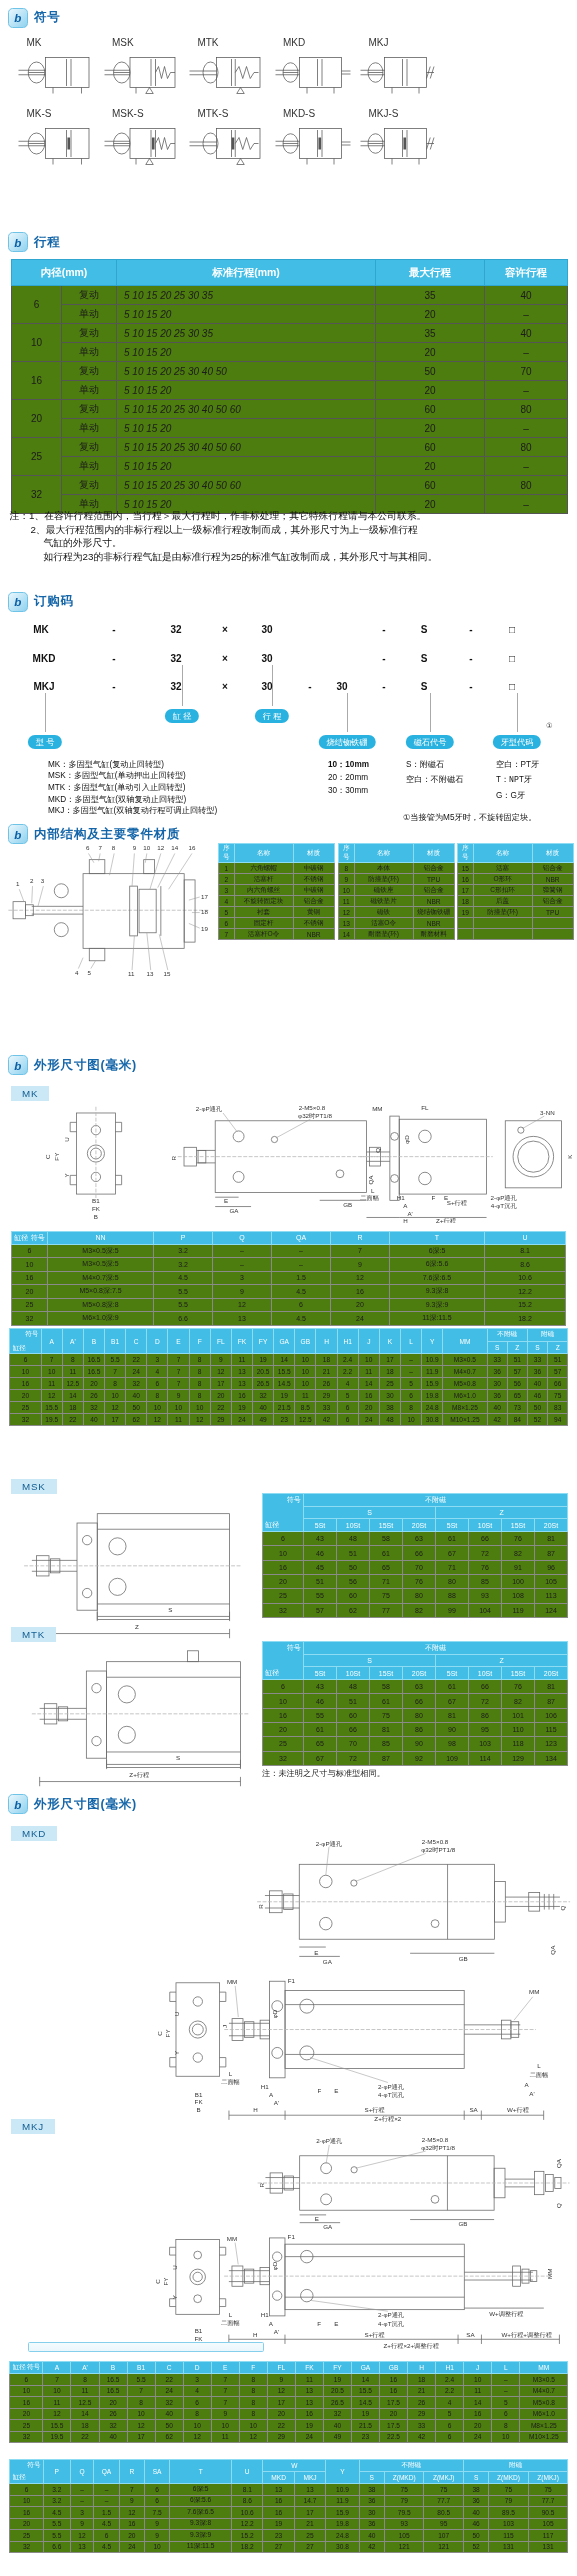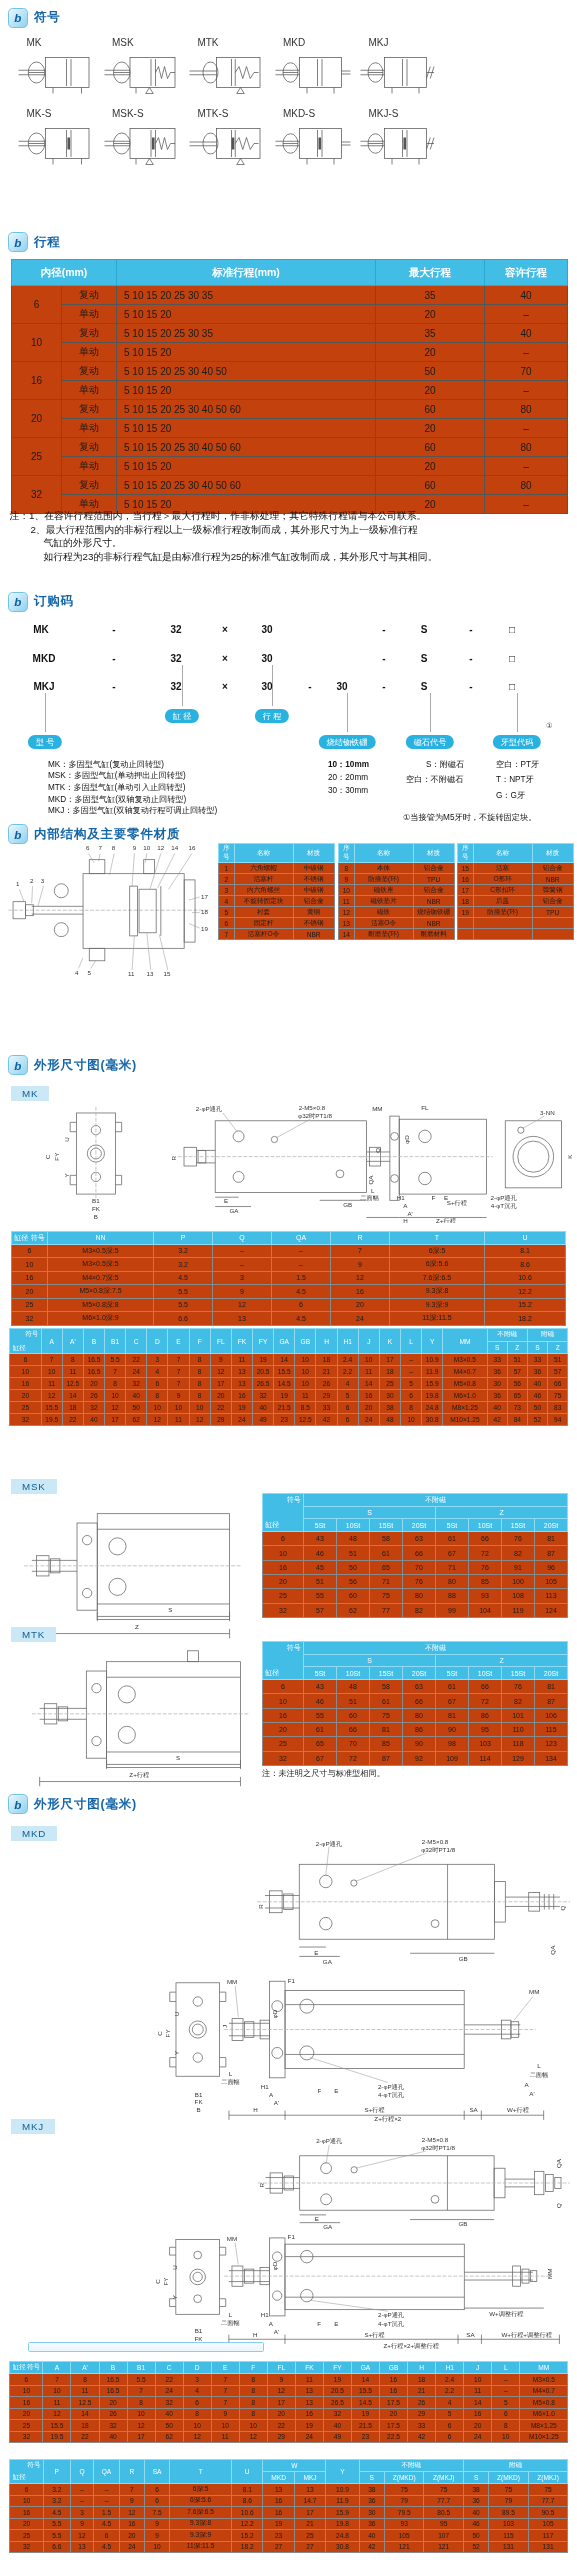--- a/index.html
+++ b/index.html
@@ -5,24 +5,24 @@
   html,body{margin:0;padding:0;background:#fff;}
   .page{position:relative;width:577px;height:2576px;background:#ffffff;
         font-family:"Liberation Sans","DejaVu Sans",sans-serif;color:#222;overflow:hidden;}
   .sec-head{position:absolute;display:flex;align-items:center;gap:6.2px;}
   .sec-icon{width:18px;height:18px;border-radius:4.7px;background:linear-gradient(135deg,#eaf7fd,#8fd2ef);
             border:0.8px solid #6fc3e6;color:#0d5fa4;font-weight:bold;font-size:11.7px;font-style:italic;
             display:flex;align-items:center;justify-content:center;}
   .sec-title{font-size:12.5px;font-weight:bold;color:#1566a9;letter-spacing:0.8px;}
   .model-tag{position:absolute;background:#cbe8f6;color:#135f93;font-size:9.8px;padding:1.6px 11px 2.3px;letter-spacing:0.8px;}
   table{border-collapse:collapse;table-layout:fixed;}
-  .t{position:absolute;background:#c2410c;}
+  .t{position:absolute;background:#4d7c0f;}
   .t th{background:#41bde6;color:#fff;font-weight:normal;border:0.8px solid #8edcf4;padding:0 1.6px;}
   .t td{border:0.8px solid #8a8a8a;padding:0 1.6px;text-align:center;color:#1c1c1c;}
-  .t .al{text-align:left;padding-left:7px;}
+  .t .al{text-align:left;padding-left:7px;font-style:italic;}
   .stroke-t{width:555px;font-size:10px;}
   .stroke-t th{font-size:10.5px;height:25px;border-color:#2ea6cf;font-weight:bold;}
   .stroke-t td{height:18px;border-color:#555;}
   .dim-t{font-size:7px;}
   .dim-t th{height:11.7px;}
   .dim-t td{height:11px;}
   .mk1-t td{height:12.5px;}
   .szt td{height:13.3px;}
   .bt th{height:11px;}
   .bt td{height:10.5px;}
@@ -384,24 +384,24 @@
       <span class="pos pill ctr" style="left: 517px; top: 148px;">牙型代码</span>
       <span class="pos sup" style="left: 546px; top: 134px;">①</span>
       <span class="pos desc" style="left: 48px; top: 172px;">MK：多固型气缸(复动止回转型)</span>
       <span class="pos desc" style="left: 48px; top: 183px;">MSK：多固型气缸(单动押出止回转型)</span>
       <span class="pos desc" style="left: 48px; top: 195px;">MTK：多固型气缸(单动引入止回转型)</span>
       <span class="pos desc" style="left: 48px; top: 207px;">MKD：多固型气缸(双轴复动止回转型)</span>
       <span class="pos desc" style="left: 48px; top: 218px;">MKJ：多固型气缸(双轴复动行程可调止回转型)</span>
       <span class="pos desc" style="left: 328px; top: 172px; font-weight: bold;">10：10mm</span>
       <span class="pos desc" style="left: 328px; top: 185px;">20：20mm</span>
       <span class="pos desc" style="left: 328px; top: 198px;">30：30mm</span>
-      <span class="pos desc" style="left: 406px; top: 172px; margin-left: 20px;">S：附磁石</span>
+      <span class="pos desc" style="left: 406px; top: 172px;">S：附磁石</span>
       <span class="pos desc" style="left: 406px; top: 187px;">空白：不附磁石</span>
       <span class="pos desc" style="left: 496px; top: 172px;">空白：PT牙</span>
-      <span class="pos desc" style="left: 496px; top: 187px;">T：NPT牙</span>
+      <span class="pos desc" style="left: 496px; top: 187px; font-family: Liberation Mono, monospace;">T：NPT牙</span>
       <span class="pos desc" style="left: 496px; top: 203px;">G：G牙</span>
       <span class="pos desc" style="left: 403px; top: 225px;">①当接管为M5牙时，不旋转固定块。</span>
     </div>
 
   <div class="sec-head" style="left:7.8px;top:824px">
     <div class="sec-icon">b</div>
     <div class="sec-title">内部结构及主要零件材质</div>
   </div>
   <svg class="draw" style="left:4.7px;top:841px" width="209" height="140" viewBox="0 0 268 180">
     <line class="cl" x1="4" y1="89" x2="262" y2="89"></line>

